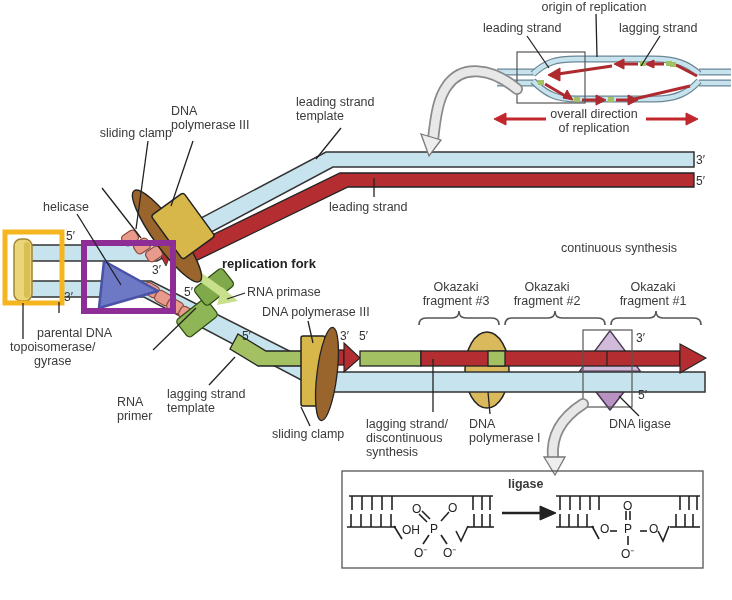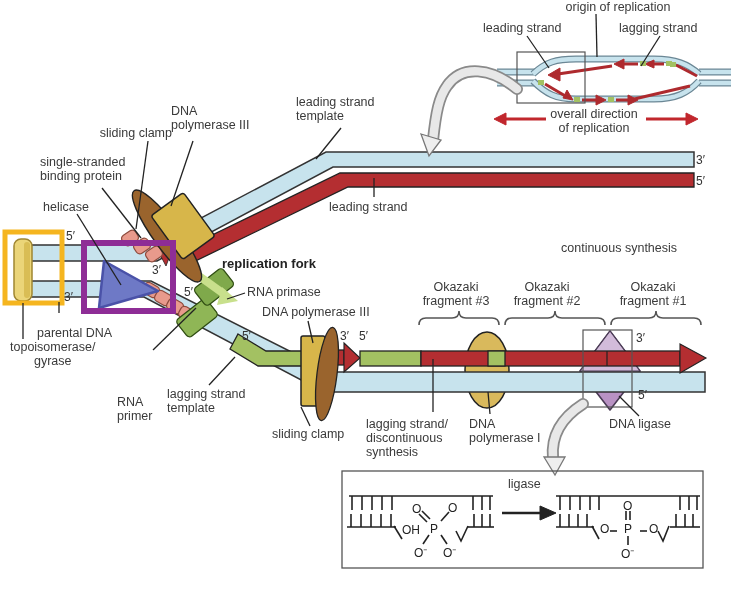--- a/index.html
+++ b/index.html
@@ -195,33 +195,31 @@
     <path d="M676,527 V514 M685,527 V514 M693,527 V514"></path>
     <path d="M658,531 L663,541 L669,526"></path>
 
     <path d="M610,531 H617"></path>
     <path d="M640,531 H647"></path>
     <path d="M626,520 V511 M630,520 V511"></path>
     <path d="M628,536 V545"></path>
   </g>
 </svg>
 
-<div class="lbl ctr" style="left:594px;top:0px;margin-left:24px;">origin of replication</div>
+<div class="lbl ctr" style="left:594px;top:0px;">origin of replication</div>
 <div class="lbl" style="left:483px;top:21px;">leading strand</div>
 <div class="lbl" style="left:619px;top:21px;">lagging strand</div>
 <div class="lbl ctr" style="left:594px;top:107px;">overall direction
 of replication</div>
 
 <div class="lbl" style="left:296px;top:95px;">leading strand
 template</div>
 <div class="lbl" style="left:171px;top:104px;">DNA
 polymerase III</div>
 <div class="lbl rt" style="left:84px;top:126px;width:88px;">sliding clamp</div>
-<div class="lbl" style="left:40px;top:155px;">single-stranded
-binding protein</div>
 <div class="lbl" style="left:43px;top:200px;text-align:right;">helicase</div>
 <div class="lbl" style="left:37px;top:313px;margin-top:13px;">parental DNA</div>
 <div class="lbl" style="left:10px;top:340px;text-align:center;">topoisomerase/
 gyrase</div>
 <div class="lbl" style="left:329px;top:200px;">leading strand</div>
 <div class="lbl" style="left:561px;top:193px;margin-top:48px;">continuous synthesis</div>
 <div class="lbl bold" style="left:222px;top:257px;">replication fork</div>
 <div class="lbl" style="left:247px;top:285px;">RNA primase</div>
 <div class="lbl" style="left:117px;top:351px;margin-top:44px;">RNA
 primer</div>
@@ -234,21 +232,21 @@
 <div class="lbl ctr" style="left:547px;top:280px;">Okazaki
 fragment #2</div>
 <div class="lbl ctr" style="left:653px;top:280px;">Okazaki
 fragment #1</div>
 <div class="lbl" style="left:366px;top:417px;">lagging strand/
 discontinuous
 synthesis</div>
 <div class="lbl" style="left:469px;top:417px;">DNA
 polymerase I</div>
 <div class="lbl" style="left:609px;top:417px;">DNA ligase</div>
-<div class="lbl" style="left:508px;top:477px;">ligase</div>
+<div class="lbl" style="left:508px;top:477px;font-weight:bold;">ligase</div>
 
 <span class="prime" style="left:696px;top:153px;">3′</span>
 <span class="prime" style="left:696px;top:174px;">5′</span>
 <span class="prime" style="left:66px;top:229px;">5′</span>
 <span class="prime" style="left:64px;top:290px;">3′</span>
 <span class="prime" style="left:152px;top:263px;">3′</span>
 <span class="prime" style="left:184px;top:285px;">5′</span>
 <span class="prime" style="left:242px;top:329px;">5′</span>
 <span class="prime" style="left:340px;top:329px;">3′</span>
 <span class="prime" style="left:359px;top:329px;">5′</span>

